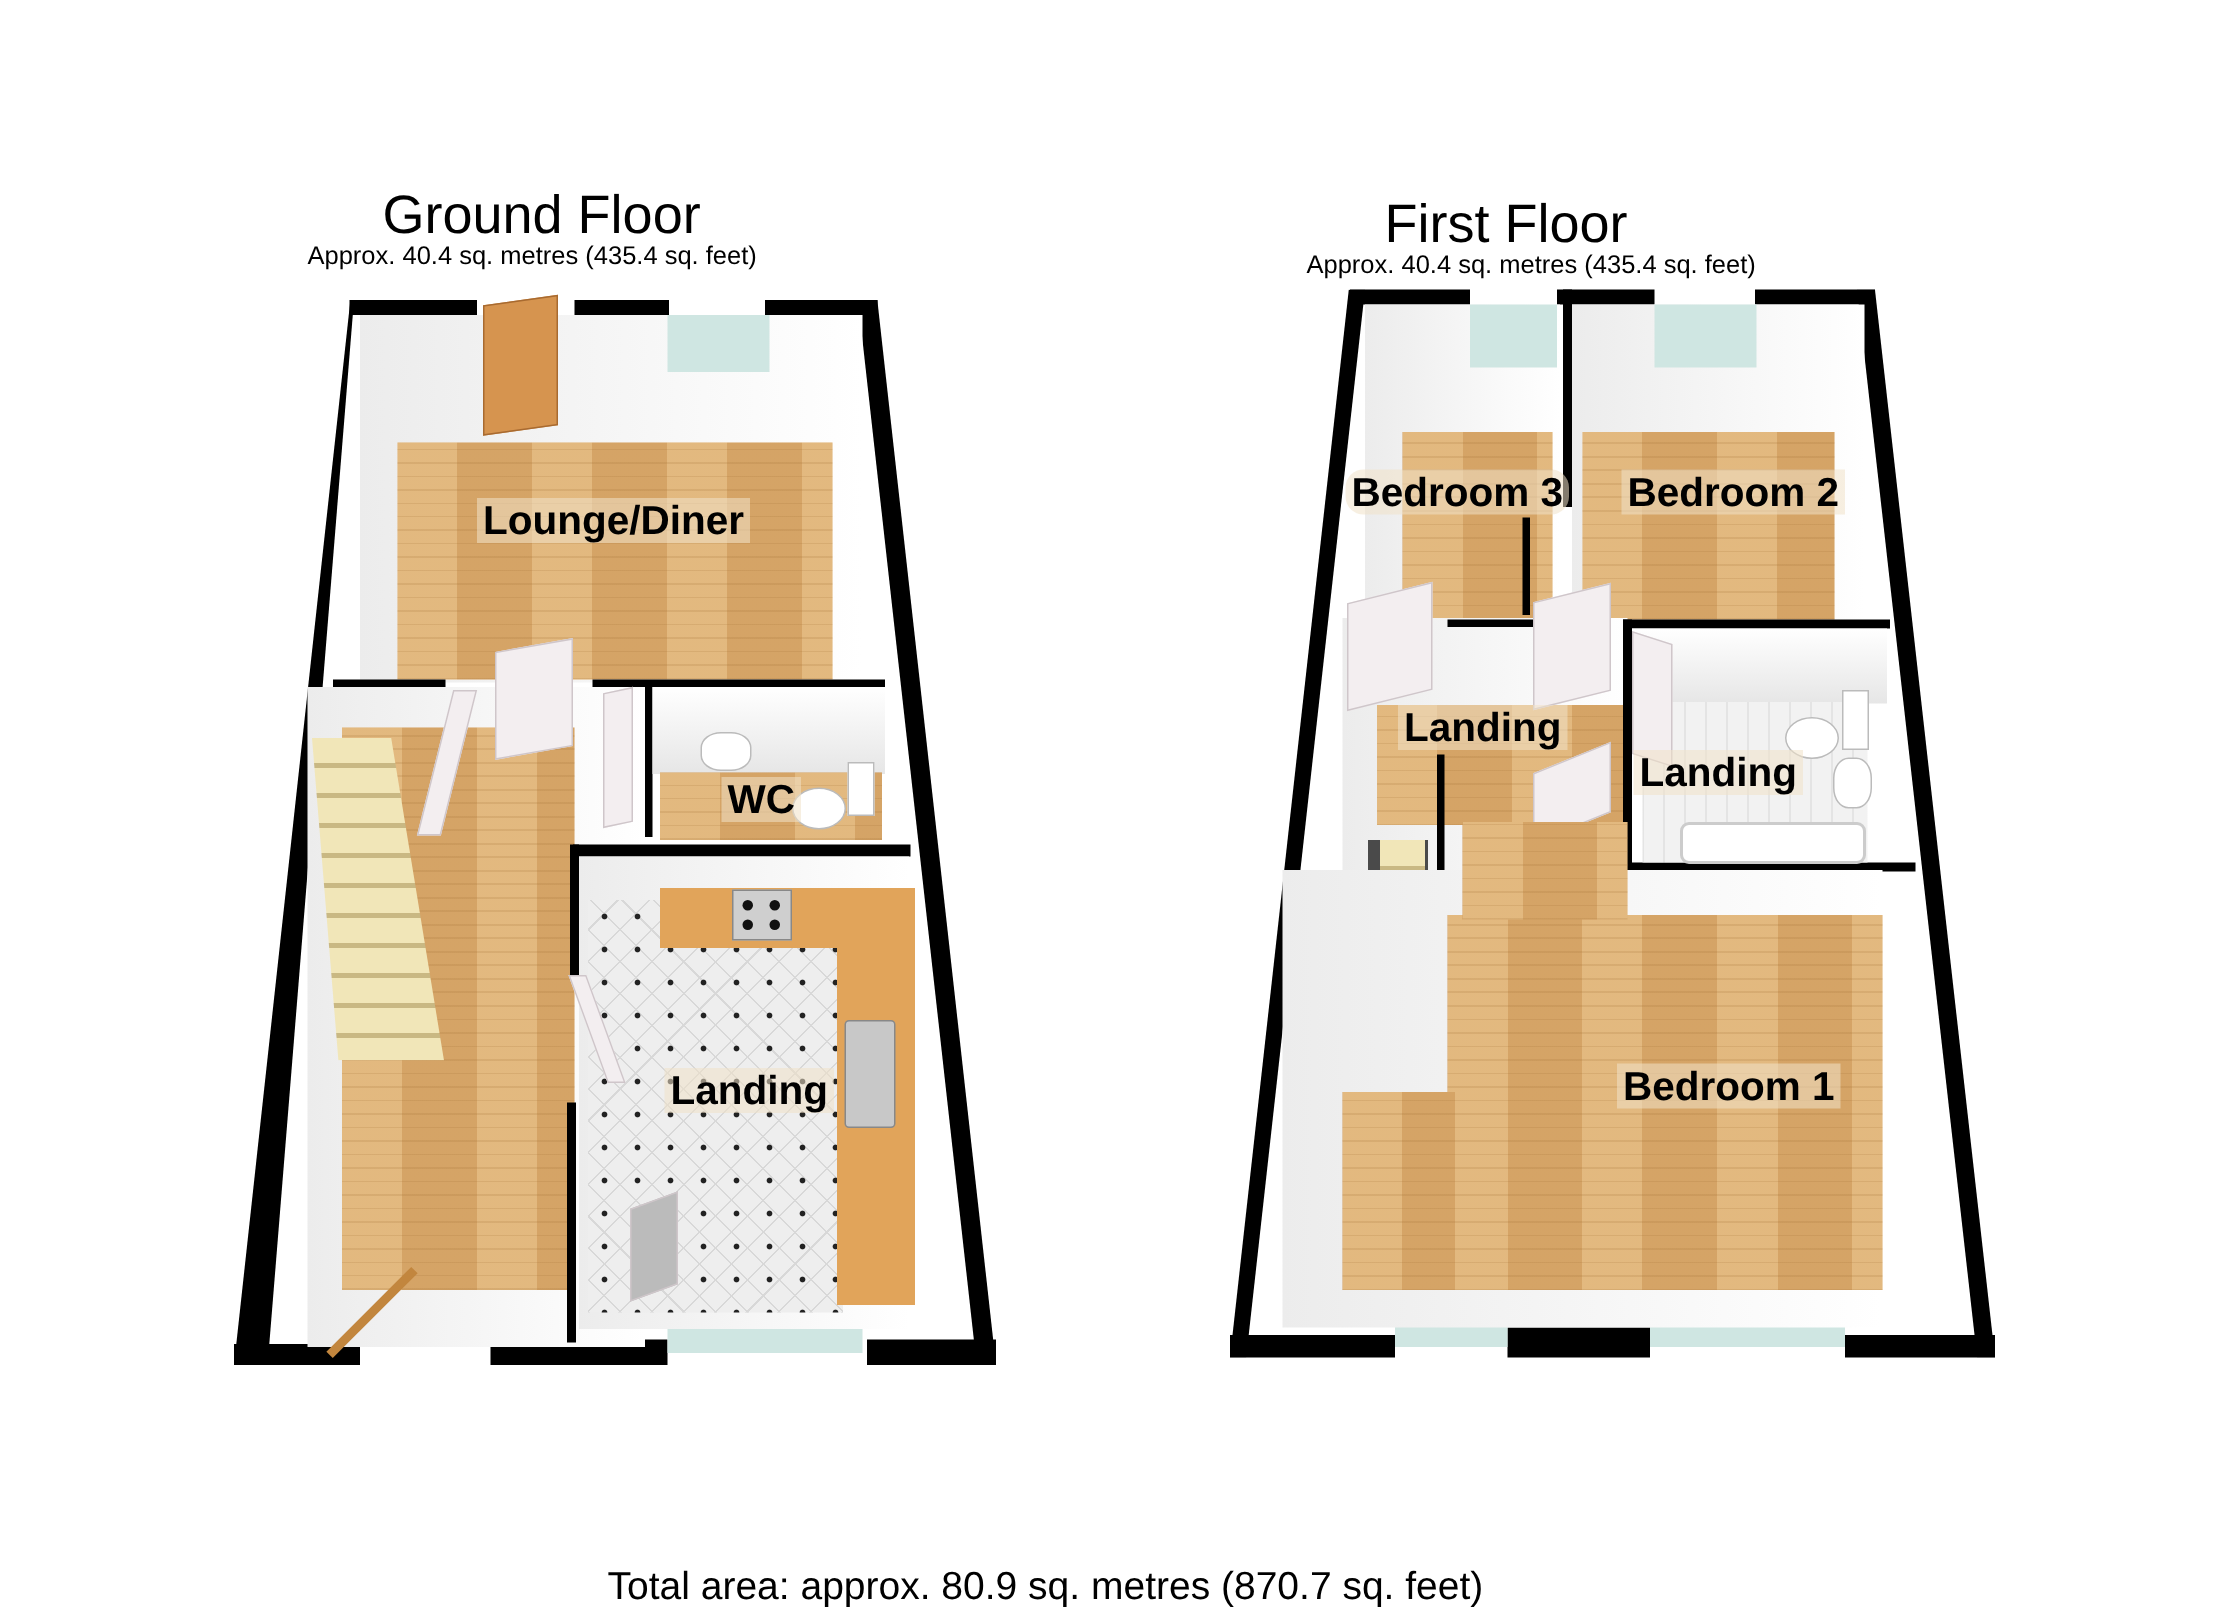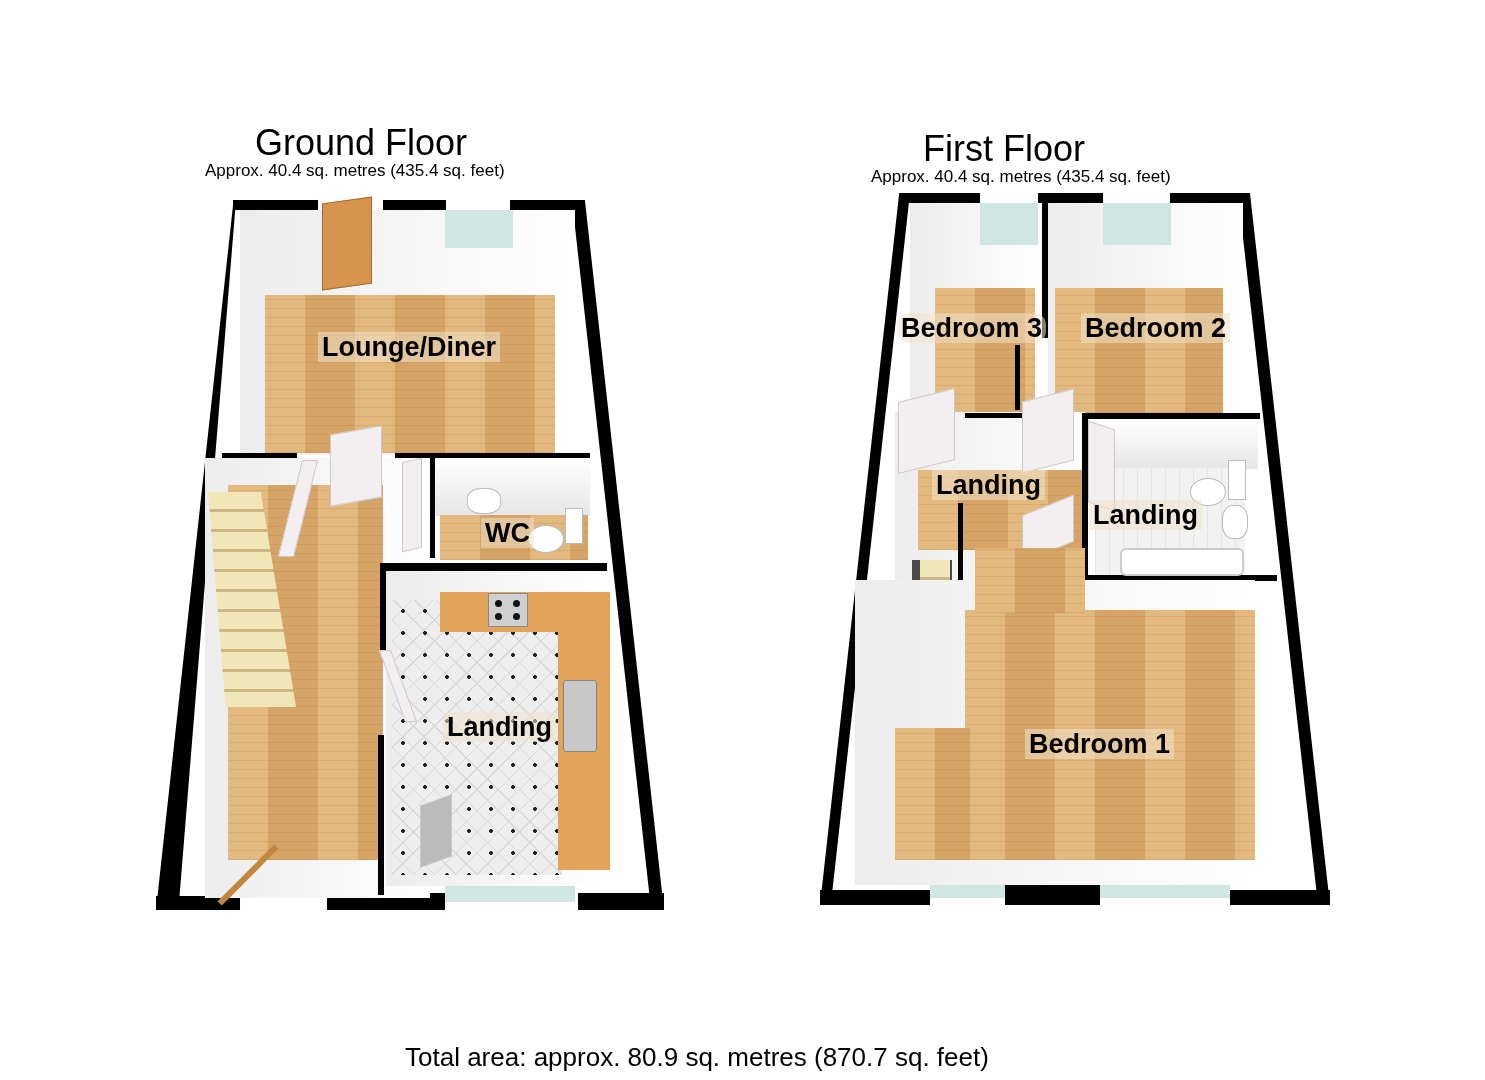--- a/index.html
+++ b/index.html
@@ -167,16 +167,16 @@
   <div class="toilet" style="left:1190px;top:478px;width:34px;height:26px;"></div>
   <div class="abs" style="left:1228px;top:460px;width:16px;height:38px;background:#fff;border:1px solid #bbb;"></div>
   <div class="basin" style="left:1222px;top:505px;width:24px;height:32px;"></div>
   <div class="bath" style="left:1120px;top:548px;width:120px;height:24px;"></div>
   <div class="label" style="left:1089px;top:500px;">Landing</div>
 
   <div class="wallface-side" style="left:855px;top:580px;width:400px;height:305px;"></div>
   <div class="floor-wood" style="left:965px;top:610px;width:290px;height:250px;"></div>
   <div class="floor-wood" style="left:895px;top:728px;width:75px;height:132px;"></div>
   <div class="floor-wood" style="left:975px;top:548px;width:110px;height:65px;"></div>
-  <div class="label" style="left:1025px;top:709px;margin-top:20px;">Bedroom 1</div>
+  <div class="label" style="left:1078px;top:709px;">Bedroom 1</div>
 </div>
 
 <div class="abs total" style="left:405px;top:1042px;text-align:center;">Total area: approx. 80.9 sq. metres (870.7 sq. feet)</div>
 
 </body></html>

